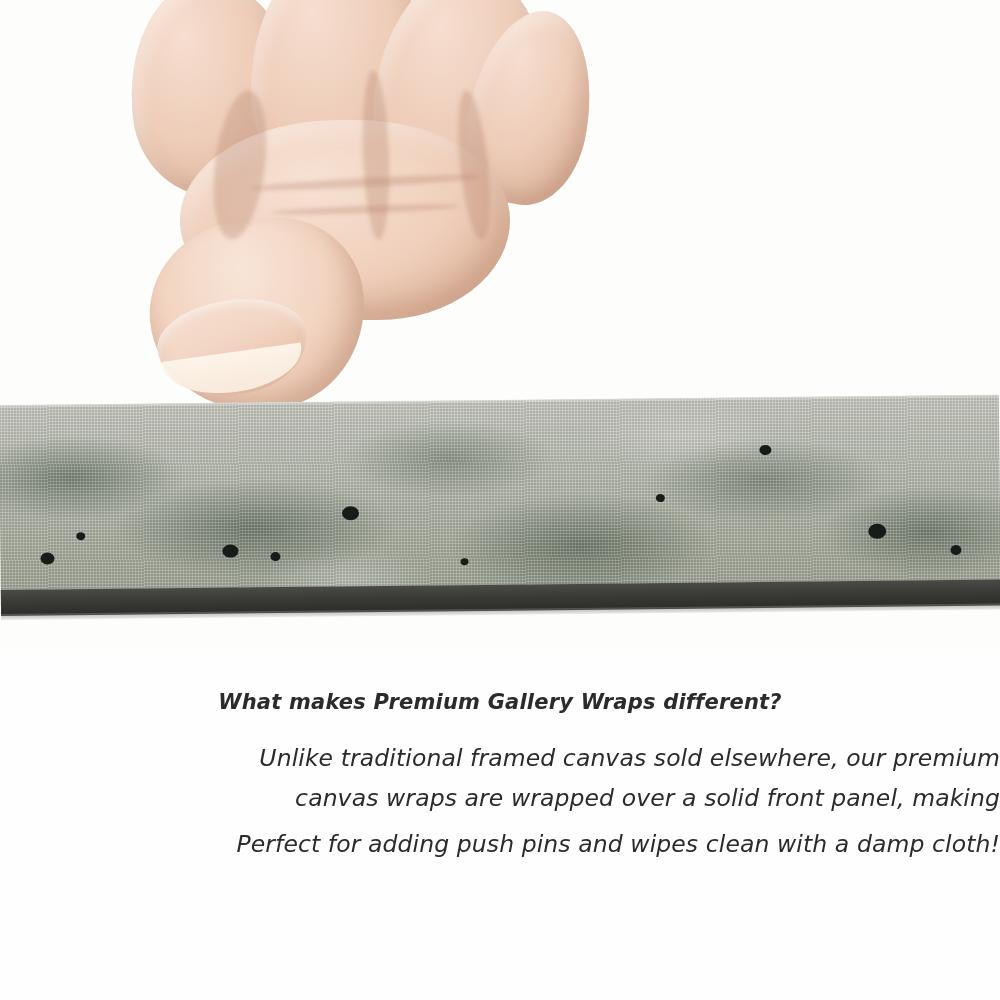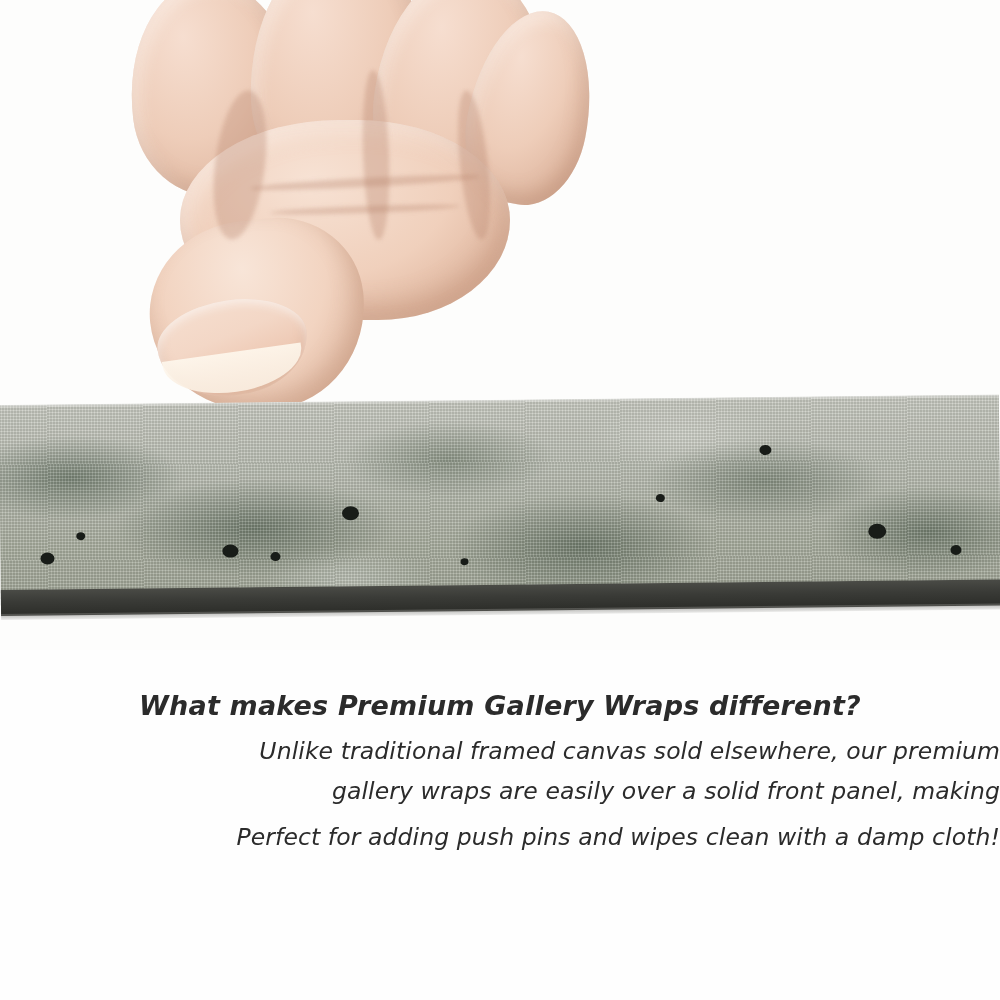--- a/index.html
+++ b/index.html
@@ -163,24 +163,24 @@
     position: absolute;
     left: 0;
     top: 690px;
     width: 1000px;
     text-align: center;
     color: #2b2b2b;
     font-family: "DejaVu Sans", sans-serif;
     font-style: italic;
   }
   .caption-title {
-    font-size: 27px;
+    font-size: 21px;
     font-weight: 700;
     letter-spacing: .2px;
-    margin-bottom: 10px;
+    margin-bottom: 24px;
   }
   .caption-line {
     font-size: 23.5px;
     font-weight: 400;
     line-height: 40px;
     letter-spacing: .1px;
     text-align: right;
   }
   .caption-last {
     margin-top: 6px;
@@ -227,17 +227,17 @@
       </div>
       <div class="edge-dark"></div>
       <div class="edge-shadow"></div>
     </div>
 
   </div>
 
   <div class="caption">
     <div class="caption-title">What makes Premium Gallery Wraps different?</div>
     <div class="caption-line">Unlike traditional framed canvas sold elsewhere, our premium</div>
-    <div class="caption-line">gallery wraps are easily over a solid front panel, making</div>
+    <div class="caption-line">canvas wraps are wrapped over a solid front panel, making</div>
     <div class="caption-line caption-last">Perfect for adding push pins and wipes clean with a damp cloth!</div>
   </div>
 
 </div>
 
 </body></html>

